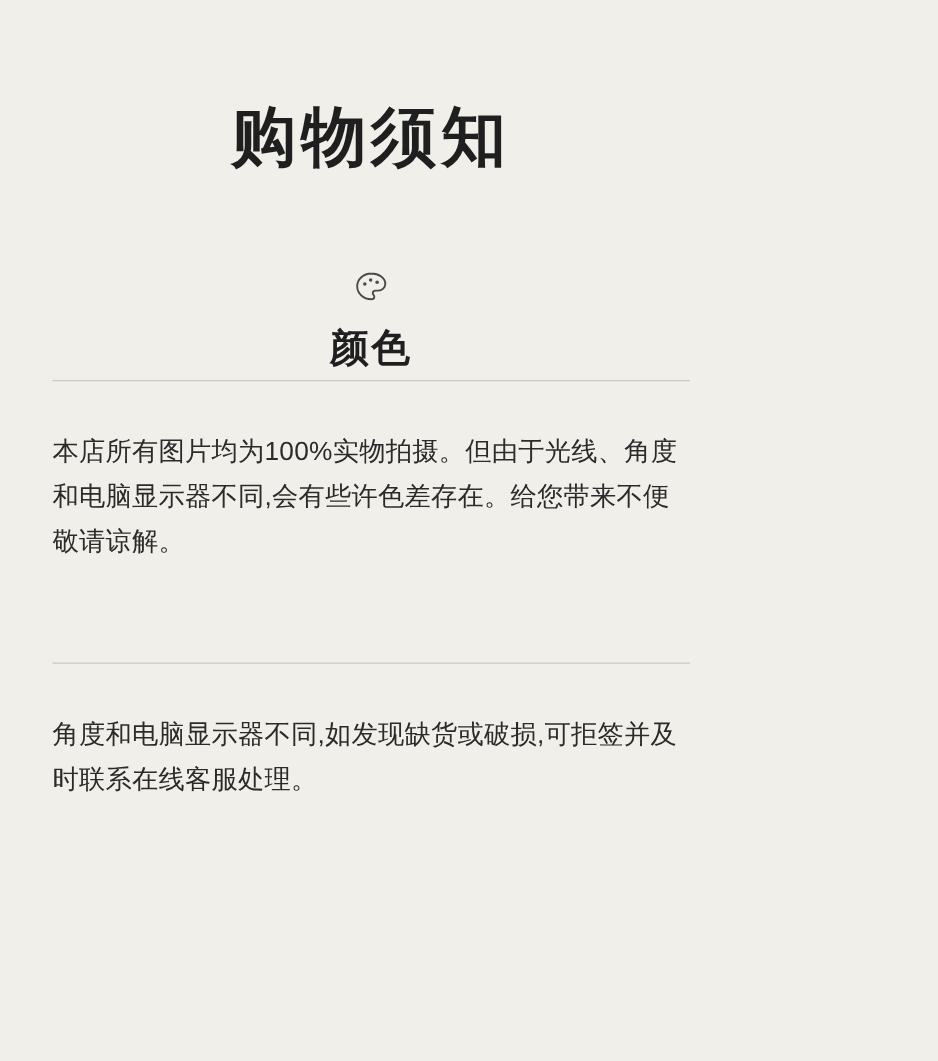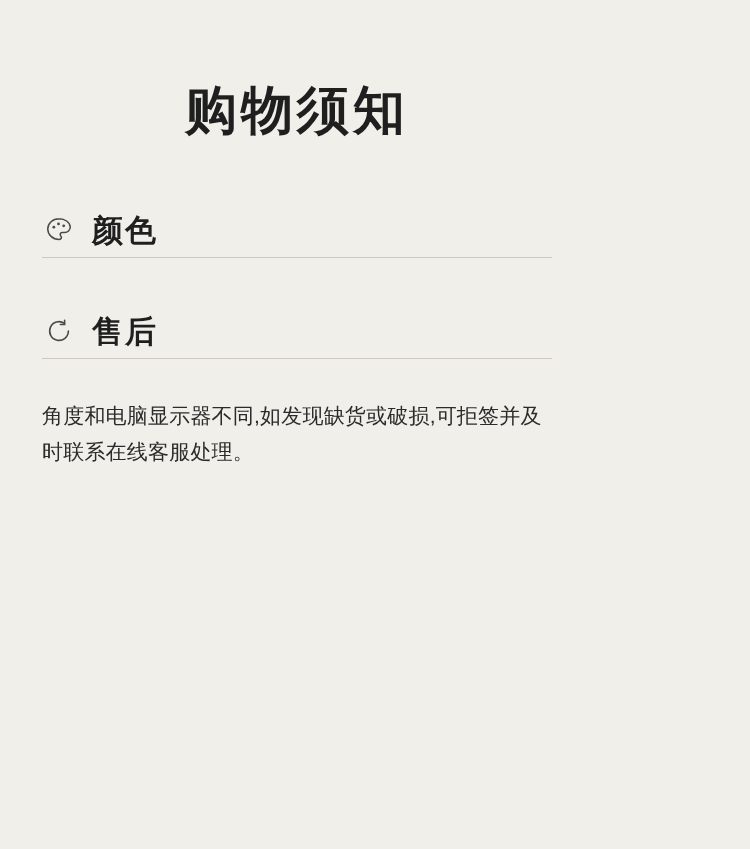--- a/index.html
+++ b/index.html
@@ -32,20 +32,21 @@
     line-height: 1.1;
   }
   .section {
     margin-top: 0;
   }
   .section-head {
     display: flex;
     align-items: center;
     gap: 16px;
     padding-bottom: 10px;
+    flex-direction: column;
   }
   .section-icon {
     width: 34px;
     height: 34px;
     flex: 0 0 34px;
     display: flex;
     align-items: center;
     justify-content: center;
     color: #4a4a4a;
   }
@@ -89,30 +90,22 @@
         <svg width="30" height="30" viewBox="0 0 32 32" fill="none" stroke="currentColor" stroke-width="1.6">
           <path d="M16 4C9.4 4 4 8.9 4 15c0 6.1 5.4 11 12 11 1.6 0 2.6-1 2.6-2.2 0-.6-.3-1.1-.7-1.5-.4-.4-.6-.9-.6-1.4 0-1.2 1-2.2 2.3-2.2H22c3.3 0 6-2.6 6-5.8C28 8.1 22.6 4 16 4z"></path>
           <circle cx="10.5" cy="13" r="1.5" fill="currentColor" stroke="none"></circle>
           <circle cx="15.5" cy="9.5" r="1.5" fill="currentColor" stroke="none"></circle>
           <circle cx="21" cy="11.5" r="1.5" fill="currentColor" stroke="none"></circle>
         </svg>
       </span>
       <span class="section-title">颜色</span>
     </div>
     <div class="divider"></div>
+    <p class="section-body">本店所有图片均为100%实物拍摄。但由于光线、角度和电脑显示器不同,会有些许色差存在。给您带来不便敬请谅解。</p>
   </div>
 
 
   <div class="section" id="section-service">
-    <div class="section-head">
-      <span class="section-icon">
-        <svg width="30" height="30" viewBox="0 0 32 32" fill="none" stroke="currentColor" stroke-width="1.7" stroke-linecap="round">
-          <path d="M26 16a10 10 0 1 1-4.3-8.2"></path>
-          <path d="M22 4.5V9h-4.5"></path>
-        </svg>
-      </span>
-      <span class="section-title">售后</span>
-    </div>
     <div class="divider"></div>
     <p class="section-body">角度和电脑显示器不同,如发现缺货或破损,可拒签并及时联系在线客服处理。</p>
   </div>
 
 </div>
 
 </body></html>

